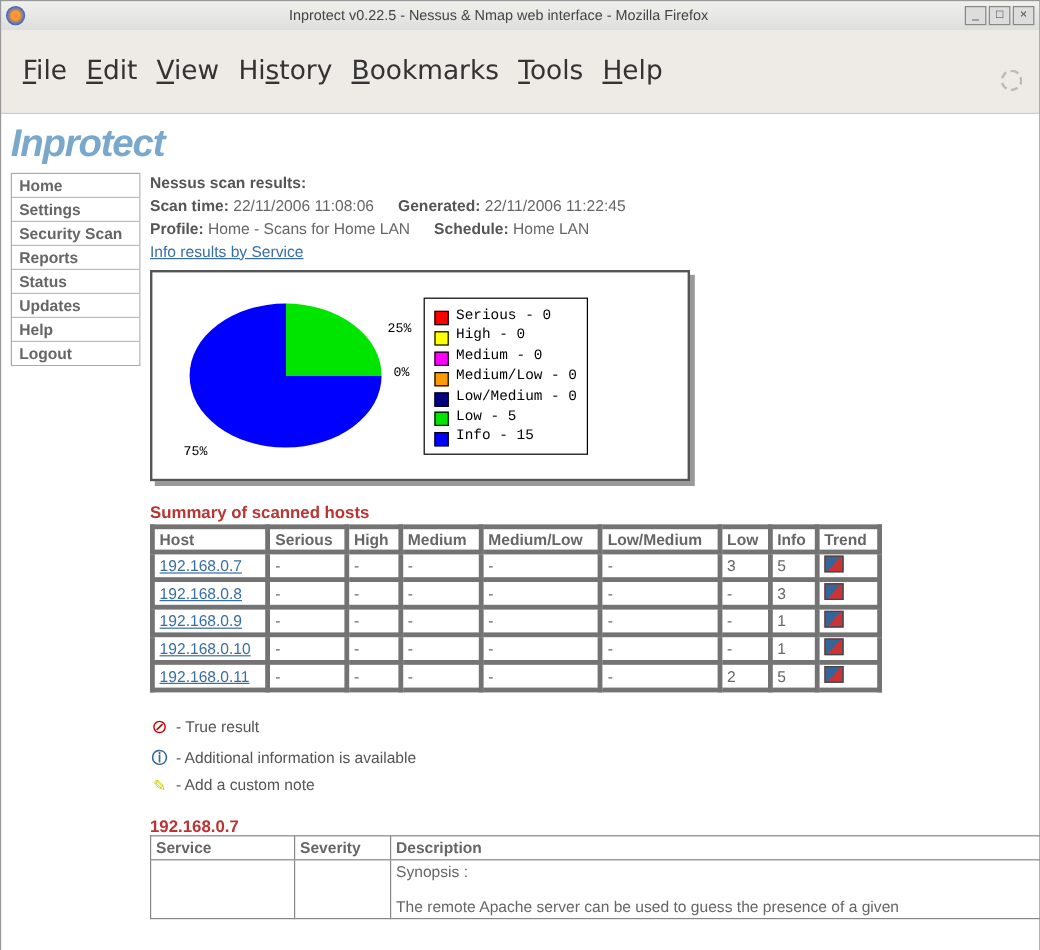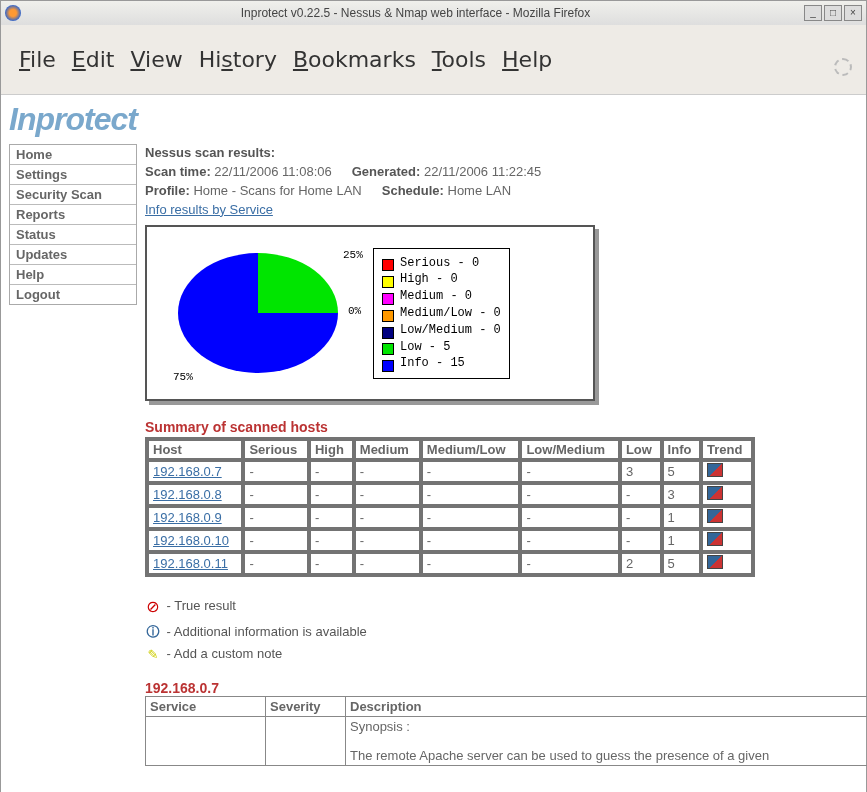--- a/index.html
+++ b/index.html
@@ -13,21 +13,21 @@
 .menubar { display: flex; align-items: flex-end; padding: 18px 10px; background: #eeebe6; border-bottom: 1px solid #ccc; }
 .menubar-item { font-size: 22px; color: #333; padding: 4px 8px; cursor: pointer; font-family: "DejaVu Sans", sans-serif; }
 .menubar-item u { text-decoration: underline; }
 .throbber { width: 18px; height: 18px; border: 2px dashed #bbb; border-radius: 50%; margin-left: auto; margin-right: 4px; }
 .content { background: #fff; padding: 6px 8px 10px 8px; min-height: 720px; }
 .topbar { display: flex; justify-content: space-between; align-items: center; padding-bottom: 6px; }
 .logo { font-family: "Trebuchet MS", sans-serif; font-size: 32px; font-weight: bold; font-style: italic; color: #7aa8cc; letter-spacing: -1px; }
 .loginfo { text-align: right; font-size: 13px; color: #888; line-height: 1.3; }
 .loginfo .ital { font-style: italic; }
 .layout { display: flex; gap: 8px; align-items: flex-start; }
-.sidebar { width: 128px; flex-shrink: 0; border: 1px solid #aaa; }
+.sidebar { width: 108px; flex-shrink: 0; border: 1px solid #aaa; }
 .sidebar-item { padding: 2px 6px; font-size: 13px; font-weight: bold; color: #666; border-bottom: 1px solid #bbb; cursor: pointer; background: #fff; }
 .sidebar-item:last-child { border-bottom: none; }
 .main { flex: 1; font-size: 13px; }
 .meta { color: #666; line-height: 1.45; }
 .meta .row { display: flex; gap: 20px; }
 .meta b { color: #555; }
 .link { color: #3a6ea5; text-decoration: underline; cursor: pointer; }
 .chartbox { border: 2px solid #555; width: 450px; margin-top: 6px; position: relative; background: #fff; box-shadow: 4px 4px 0 #999; padding: 6px; }
 .chart-title { text-align: center; font-family: "Courier New", monospace; font-size: 13px; font-weight: bold; color: #000; margin-bottom: 4px; }
 .chart-body { display: flex; align-items: center; gap: 10px; position: relative; height: 160px; }
@@ -104,21 +104,21 @@
             <div><b>Schedule: </b><span>Home LAN</span></div>
           </div>
           <div><a class="link">Info results by Service</a></div>
         </div>
 
         <div class="chartbox">
           <div class="chart-body">
             <div class="pie-wrap">
               <div class="pie-shadow"></div>
               <div class="pie"></div>
-              <span class="pct" style="left:190px; top:16px">25%</span>
+              <span class="pct" style="left:190px; top:36px">25%</span>
               <span class="pct" style="left:195px; top:72px">0%</span>
               <span class="pct" style="left:20px; top:138px">75%</span>
             </div>
             <div class="legend" id="legend-box">
                 <div class="legend-row">
                   <span class="swatch" style="background: rgb(255, 0, 0);"></span>
                   <span>Serious - 0</span>
                 </div>
                 <div class="legend-row">
                   <span class="swatch" style="background: rgb(255, 255, 0);"></span>

